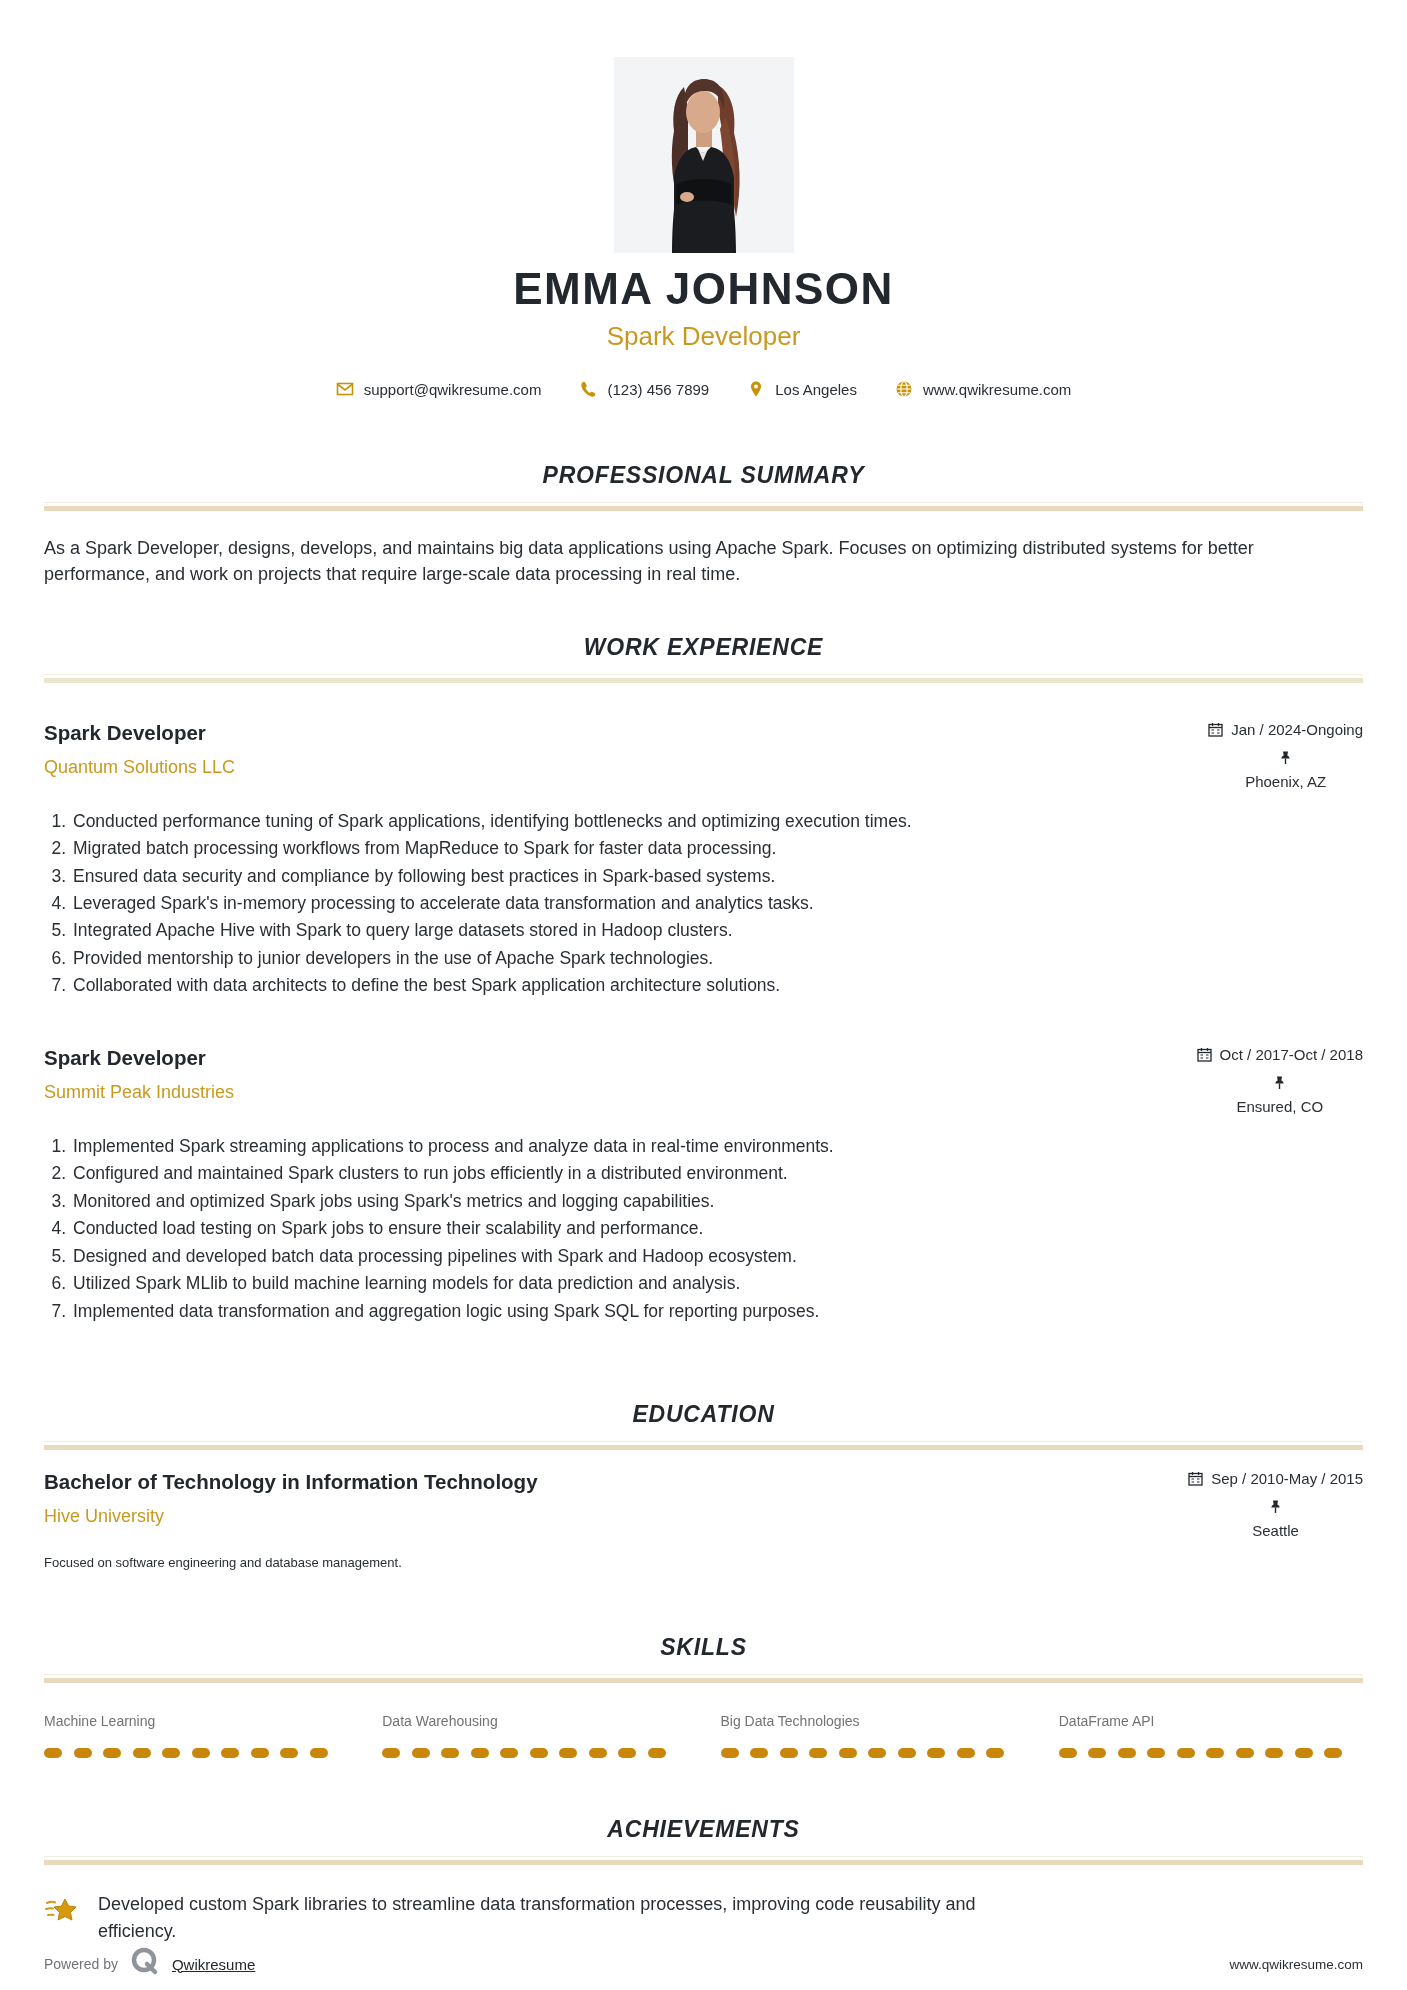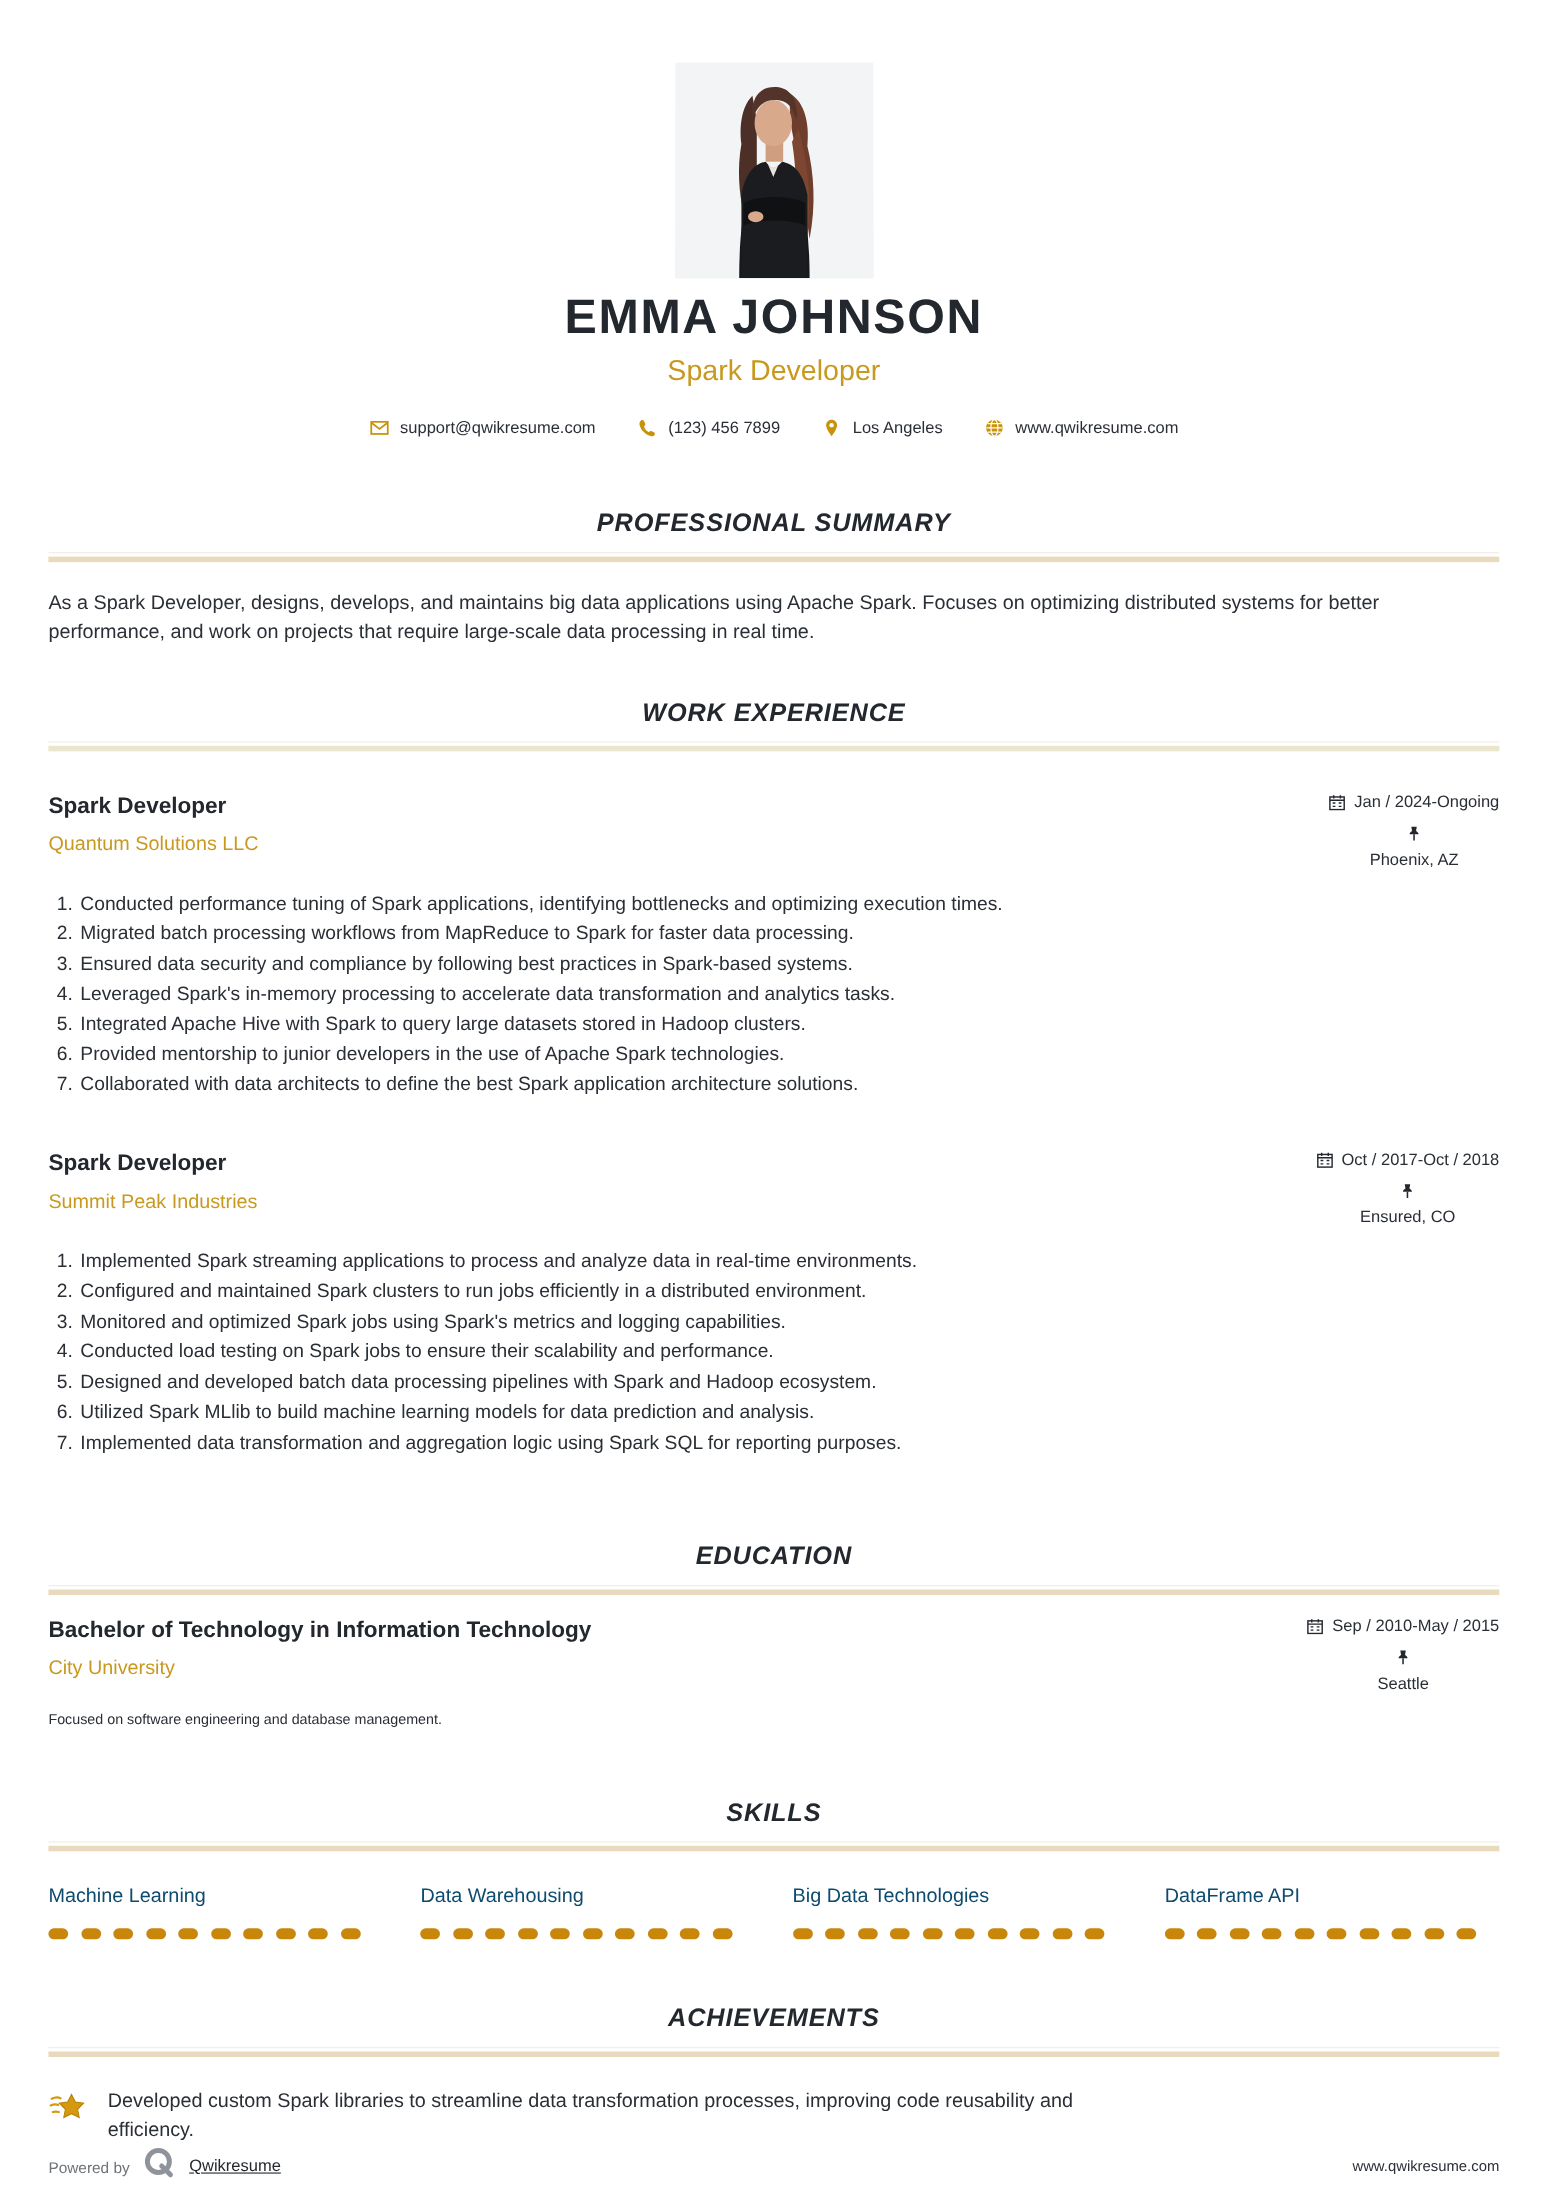--- a/index.html
+++ b/index.html
@@ -97,21 +97,21 @@
   .gap-lg { height: 46px; }
   .gap-xl { height: 64px; }
 
   
   .skills-grid {
     display: grid;
     grid-template-columns: repeat(4, 1fr);
     column-gap: 34px;
     margin-top: 30px;
   }
-  .skill-name { font-size: 18px; color: #0c4a6e; }
+  .skill-name { font-size: 14px; color: #737373; }
   .dots { display: flex; gap: 11.5px; margin-top: 19px; }
   .dot { width: 18px; height: 10px; border-radius: 5px; background: #c8860b; flex-shrink: 0; }
 
   
   .achievement {
     display: flex;
     gap: 18px;
     margin-top: 26px;
     align-items: flex-start;
   }
@@ -314,21 +314,21 @@
     <div class="section">
       <div class="section-heading">EDUCATION</div>
       <div class="divider">
           <div class="thin"></div>
           <div class="thick"></div>
         </div>
       <div class="entry" style="margin-top:20px;">
         <div class="entry-head">
           <div>
             <div class="entry-title">Bachelor of Technology in Information Technology</div>
-            <div class="entry-subtitle">City University</div>
+            <div class="entry-subtitle">Hive University</div>
           </div>
           <div class="entry-meta">
             <div class="meta-row">
               <span class="meta-icon">
                 <svg viewBox="0 0 15 15" width="15" height="15">
                     <rect x="1" y="2.5" width="13" height="11.5" fill="none" stroke="#23272e" stroke-width="1.3"></rect>
                     <path d="M1 5.5 L14 5.5" stroke="#23272e" stroke-width="1.3"></path>
                     <path d="M4.5 1 L4.5 4 M10.5 1 L10.5 4" stroke="#23272e" stroke-width="1.3"></path>
                     <path d="M3.5 8 H6 M9 8 H11.5 M3.5 11 H6 M9 11 H11.5" stroke="#23272e" stroke-width="1.2"></path>
                   </svg>

